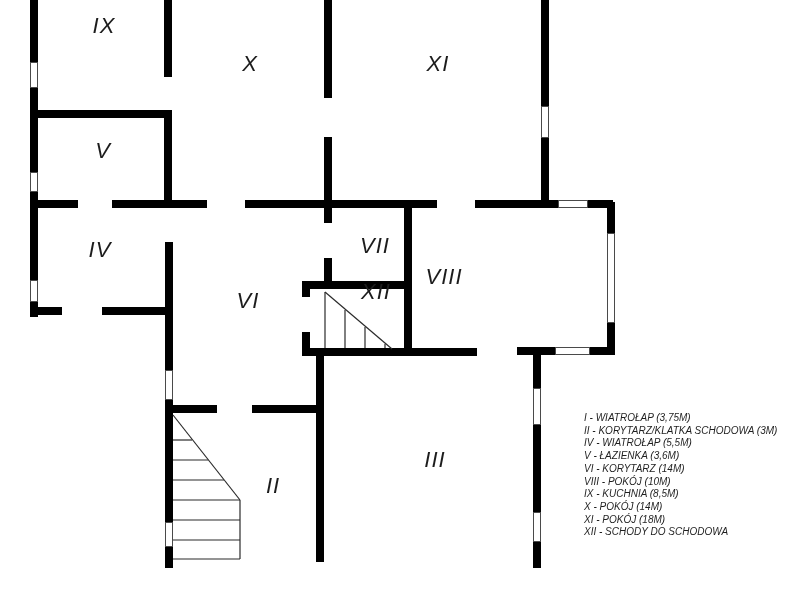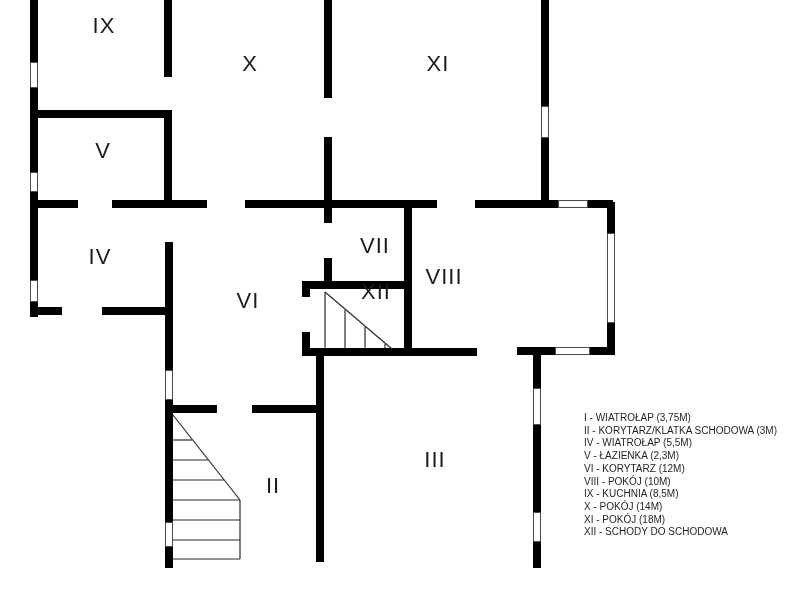--- a/index.html
+++ b/index.html
@@ -7,20 +7,21 @@
     padding: 0;
     background: #ffffff;
     font-family: "Liberation Sans", sans-serif;
   }
   .plan {
     position: relative;
     width: 800px;
     height: 568px;
     background: #ffffff;
     overflow: hidden;
+    font-style: italic;
   }
   
   .w {
     position: absolute;
     background: #000000;
   }
   
   .win {
     position: absolute;
     background: #ffffff;
@@ -148,34 +149,34 @@
       <line x1="345" y1="310" x2="345" y2="348"></line>
       <line x1="365" y1="327" x2="365" y2="348"></line>
       <line x1="385" y1="344" x2="385" y2="348"></line>
     </g>
   </svg>
 
   <div class="room-label" style="left:104px;top:26px">IX</div>
   <div class="room-label" style="left:250px;top:64px">X</div>
   <div class="room-label" style="left:438px;top:64px">XI</div>
   <div class="room-label" style="left:103px;top:151px">V</div>
-  <div class="room-label" style="left:100px;top:257px">IV</div>
+  <div class="room-label" style="left:100px;top:250px">IV</div>
   <div class="room-label" style="left:248px;top:301px">VI</div>
   <div class="room-label" style="left:375px;top:246px">VII</div>
   <div class="room-label" style="left:444px;top:277px">VIII</div>
   <div class="room-label" style="left:376px;top:292px">XII</div>
   <div class="room-label" style="left:273px;top:486px">II</div>
   <div class="room-label" style="left:435px;top:460px">III</div>
 
   <div class="legend">
     <div class="legend-item">I - WIATROŁAP (3,75M)</div>
     <div class="legend-item">II - KORYTARZ/KLATKA SCHODOWA (3M)</div>
     <div class="legend-item">IV - WIATROŁAP (5,5M)</div>
-    <div class="legend-item">V - ŁAZIENKA (2,3M)</div>
-    <div class="legend-item">VI - KORYTARZ (12M)</div>
+    <div class="legend-item">V - ŁAZIENKA (3,6M)</div>
+    <div class="legend-item">VI - KORYTARZ (14M)</div>
     <div class="legend-item">VIII - POKÓJ (10M)</div>
     <div class="legend-item">IX - KUCHNIA (8,5M)</div>
     <div class="legend-item">X - POKÓJ (14M)</div>
     <div class="legend-item">XI - POKÓJ (18M)</div>
     <div class="legend-item">XII - SCHODY DO SCHODOWA</div>
   </div>
 
 </div>
 
 </body></html>

